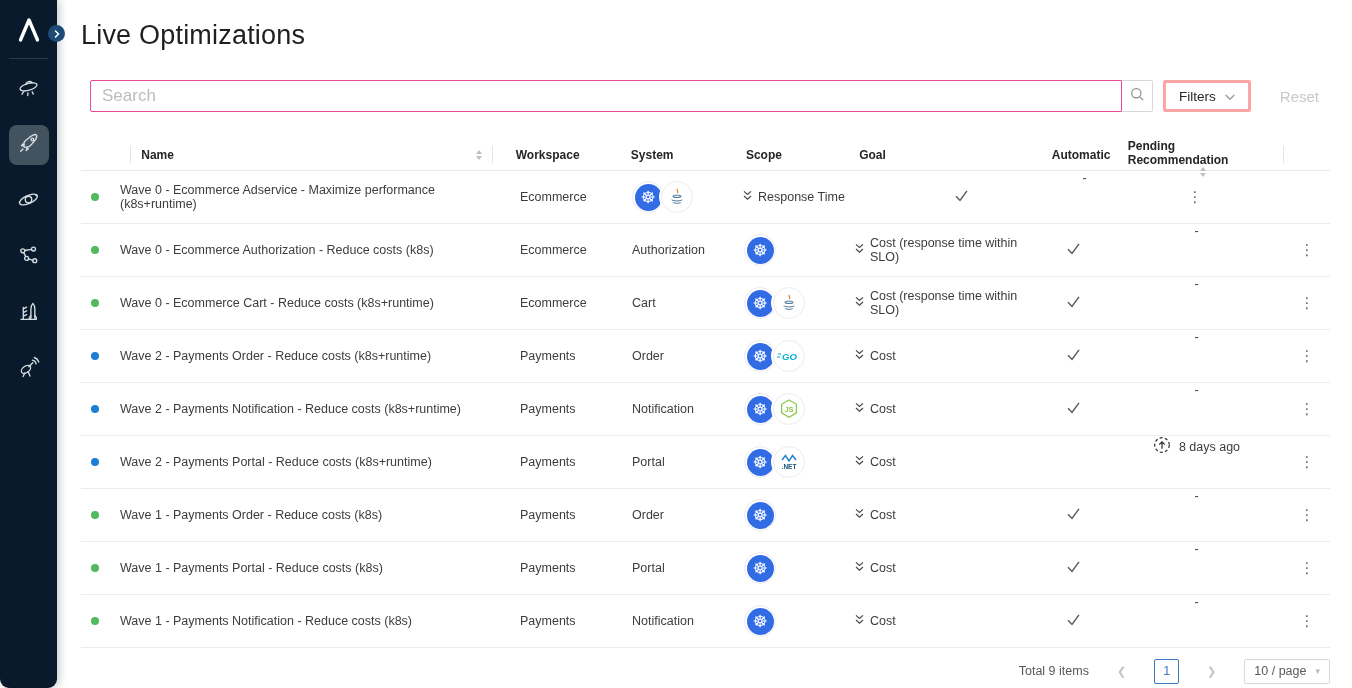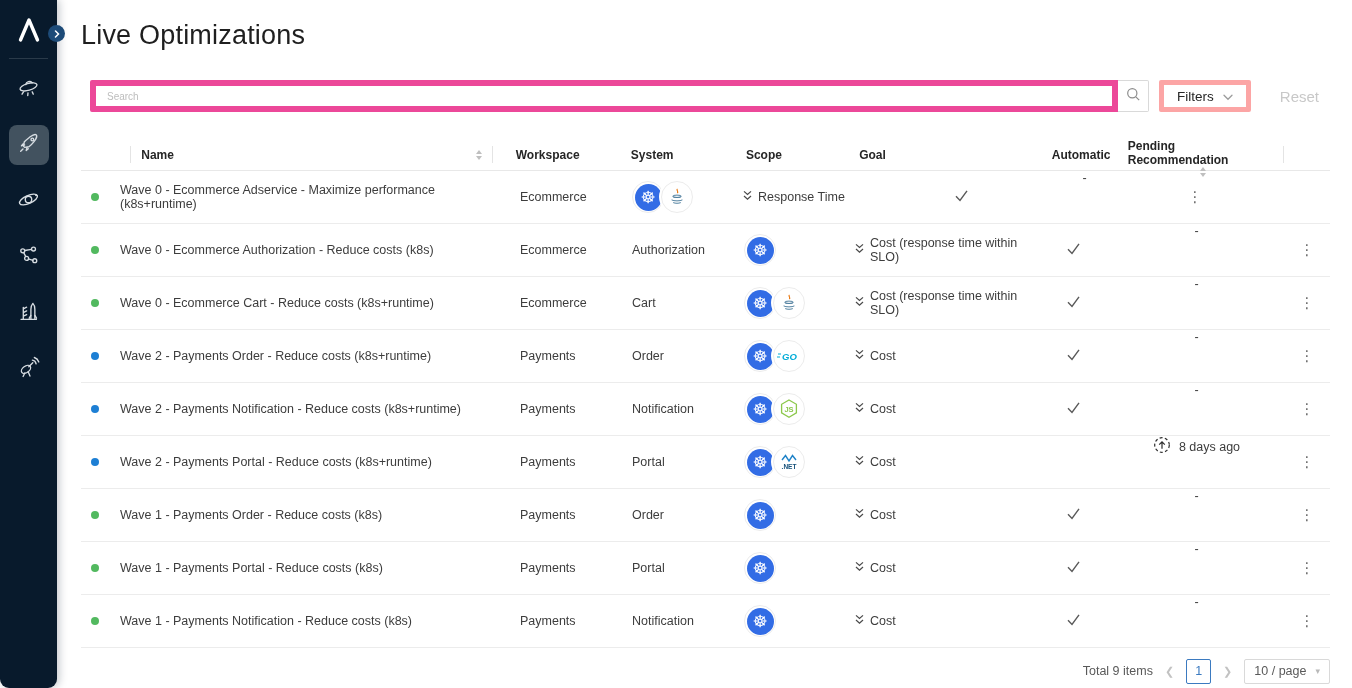--- a/index.html
+++ b/index.html
@@ -19,27 +19,27 @@
   .expand-btn { position:fixed; left:48px; top:25px; width:17px; height:17px; border:none;
     border-radius:50%; background:#1d4b78; display:flex; align-items:center; justify-content:center;
     cursor:pointer; z-index:3; }
 
   
   .main { margin-left:57px; padding:0 22px 0 24px; }
   .page-title { font-size:27px; font-weight:500; color:#1f1f1f; padding:20px 0 0 0; letter-spacing:.2px; }
 
   
   .toolbar { display:flex; align-items:center; margin:29px 0 0 9px; height:32px; }
-  .search-input { flex:1; height:32px; border:6px solid #ec4899; border-radius:2px 0 0 2px;
-    padding:0 11px; font-size:10px; color:#262626; outline:none; }
+  .search-input { flex:1; height:32px; border:1px solid #ec4899; border-radius:2px 0 0 2px;
+    padding:0 11px; font-size:17px; color:#262626; outline:none; }
   .search-input::placeholder { color:#bdbdbd; }
   .search-btn { width:31px; height:32px; border:1px solid #d9d9d9; border-left:none; background:#fff;
     border-radius:0 2px 2px 0; display:flex; align-items:center; justify-content:center; cursor:pointer; }
   .filters-btn { margin-left:10px; height:32px; padding:0 13px; background:#fff;
-    border:5px solid #fca5a5; border-radius:2px; font-size:13.5px; color:#262626;
+    border:3px solid #fca5a5; border-radius:2px; font-size:13.5px; color:#262626;
     display:flex; align-items:center; gap:9px; cursor:pointer; }
   .reset-btn { margin-left:21px; margin-right:3px; height:32px; padding:0 8px; background:none; border:none;
     font-size:15px; color:#c8c8c8; cursor:not-allowed; }
 
   
   .table { margin-top:27px; }
   .tr { display:flex; align-items:center; }
   .thead { height:32px; border-bottom:1px solid #e8e8e8; }
   .th { position:relative; font-size:12px; font-weight:700; color:#262626;
     padding:0 11px; display:flex; align-items:center; height:100%;margin-left:12px; }
@@ -77,21 +77,21 @@
   .k8s-inner { width:27px; height:27px; border-radius:50%; background:#326ce5; color:#fff;
     display:flex; align-items:center; justify-content:center; font-size:17px; line-height:1;
     font-family:"DejaVu Sans", sans-serif; }
 
   .goal-cell { display:flex; align-items:center; gap:5px; }
   .pending-cell { display:flex; align-items:center; gap:8px; }
   .menu-btn { border:none; background:none; cursor:pointer; color:#6e6e6e; font-size:15px;
     line-height:1; padding:4px 6px; font-family:"DejaVu Sans", sans-serif; }
 
   
-  .pagination { display:flex; align-items:center; justify-content:flex-end; gap:8px;
+  .pagination { display:flex; align-items:center; justify-content:flex-end; gap:24px;
     margin:10px 0 0 0; height:26px; font-size:12.5px; color:#595959; }
   .pg-arrow { border:none; background:none; color:#c2c2c2; font-size:11px; cursor:default;
     padding:2px 4px; font-family:"DejaVu Sans", sans-serif; }
   .pg-page { width:25px; height:25px; border:1px solid #3b7ac0; border-radius:2px; background:#fff;
     color:#3b7ac0; font-size:12.5px; display:flex; align-items:center; justify-content:center; cursor:pointer; }
   .pg-size { height:25px; border:1px solid #d9d9d9; border-radius:2px; background:#fff;
     display:flex; align-items:center; gap:9px; padding:0 9px; font-size:12.5px; color:#595959; cursor:pointer; }
   .pg-size .chev { color:#b9b9b9; font-size:9px; }
 </style>
 </head>

